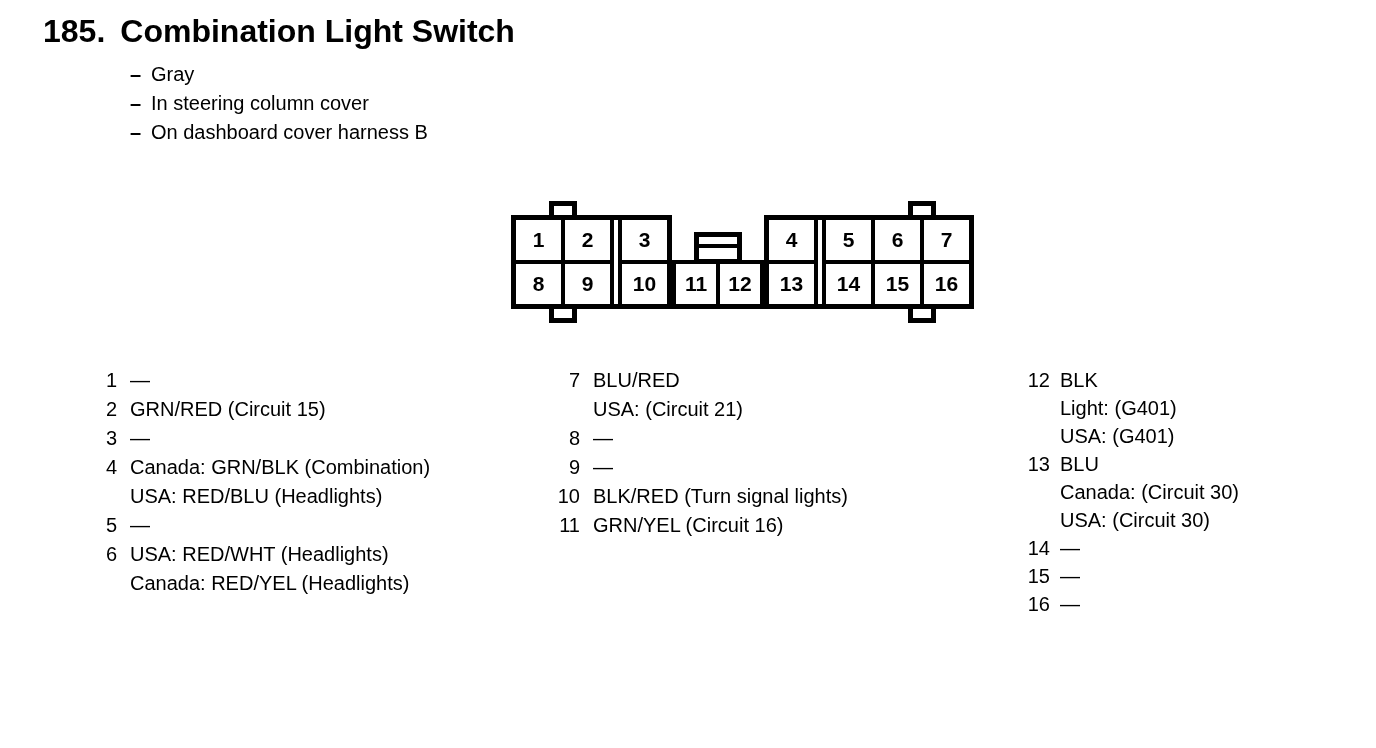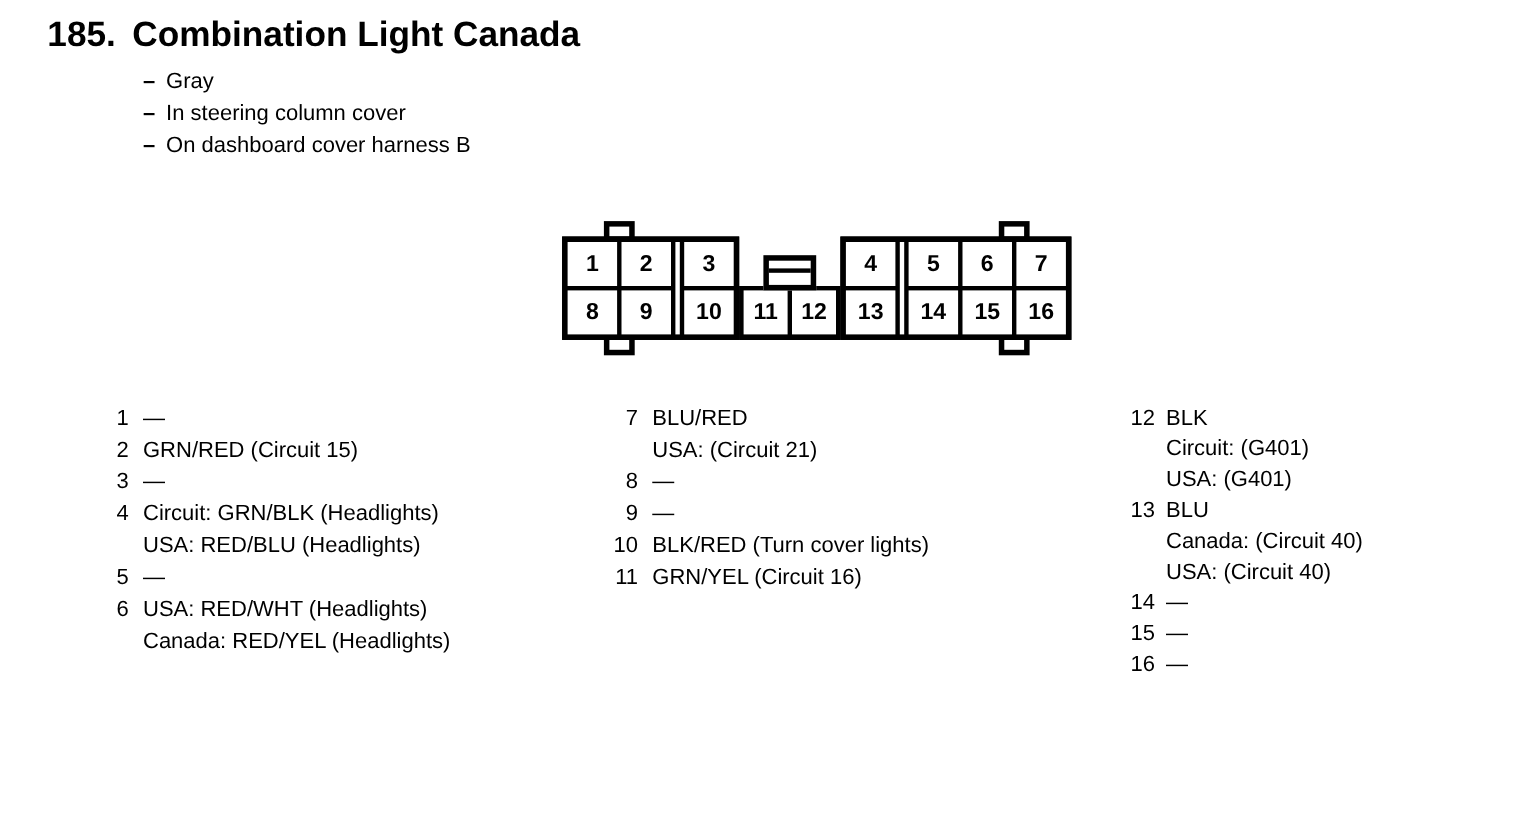--- a/index.html
+++ b/index.html
@@ -55,21 +55,21 @@
   .col2 { left:556px; }
   .col3 { left:1024px; }
 </style>
 </head>
 <body>
 
 <div class="page">
 
   <div class="title">
     <span>185.</span>
-    <span>Combination Light Canada</span>
+    <span>Combination Light Switch</span>
   </div>
 
   <div class="notes">
     <div class="note">
       <span class="note-bullet">–</span>
       <span class="note-text">Gray</span>
     </div>
     <div class="note">
       <span class="note-bullet">–</span>
       <span class="note-text">In steering column cover</span>
@@ -135,21 +135,21 @@
     </div>
     <div class="pin-entry">
       <div class="pin-num">3</div>
       <div class="pin-lines">
           <div class="pin-line">—</div>
         </div>
     </div>
     <div class="pin-entry">
       <div class="pin-num">4</div>
       <div class="pin-lines">
-        <div class="pin-line">Circuit: GRN/BLK (Headlights)</div>
+        <div class="pin-line">Canada: GRN/BLK (Combination)</div>
         <div class="pin-line">USA: RED/BLU (Headlights)</div>
       </div>
     </div>
     <div class="pin-entry">
       <div class="pin-num">5</div>
       <div class="pin-lines">
           <div class="pin-line">—</div>
         </div>
     </div>
     <div class="pin-entry">
@@ -177,46 +177,46 @@
     </div>
     <div class="pin-entry">
       <div class="pin-num">9</div>
       <div class="pin-lines">
           <div class="pin-line">—</div>
         </div>
     </div>
     <div class="pin-entry">
       <div class="pin-num">10</div>
       <div class="pin-lines">
-          <div class="pin-line">BLK/RED (Turn cover lights)</div>
+          <div class="pin-line">BLK/RED (Turn signal lights)</div>
         </div>
     </div>
     <div class="pin-entry">
       <div class="pin-num">11</div>
       <div class="pin-lines">
           <div class="pin-line">GRN/YEL (Circuit 16)</div>
         </div>
     </div>
   </div>
 
   <div class="pin-col col3">
     <div class="pin-entry">
       <div class="pin-num">12</div>
       <div class="pin-lines">
         <div class="pin-line">BLK</div>
-        <div class="pin-line">Circuit: (G401)</div>
+        <div class="pin-line">Light: (G401)</div>
         <div class="pin-line">USA: (G401)</div>
       </div>
     </div>
     <div class="pin-entry">
       <div class="pin-num">13</div>
       <div class="pin-lines">
         <div class="pin-line">BLU</div>
-        <div class="pin-line">Canada: (Circuit 40)</div>
-        <div class="pin-line">USA: (Circuit 40)</div>
+        <div class="pin-line">Canada: (Circuit 30)</div>
+        <div class="pin-line">USA: (Circuit 30)</div>
       </div>
     </div>
     <div class="pin-entry">
       <div class="pin-num">14</div>
       <div class="pin-lines">
           <div class="pin-line">—</div>
         </div>
     </div>
     <div class="pin-entry">
       <div class="pin-num">15</div>

